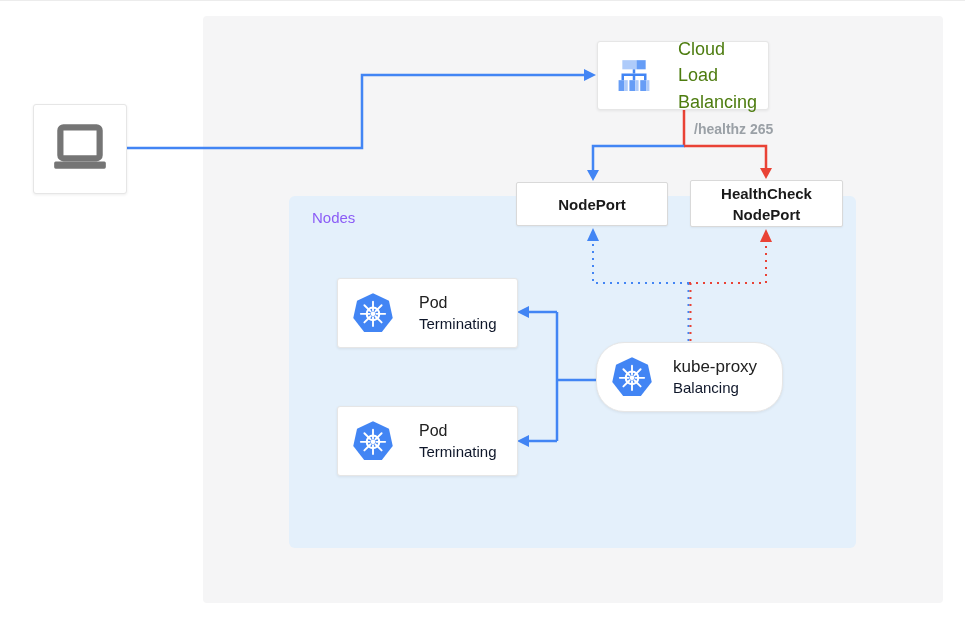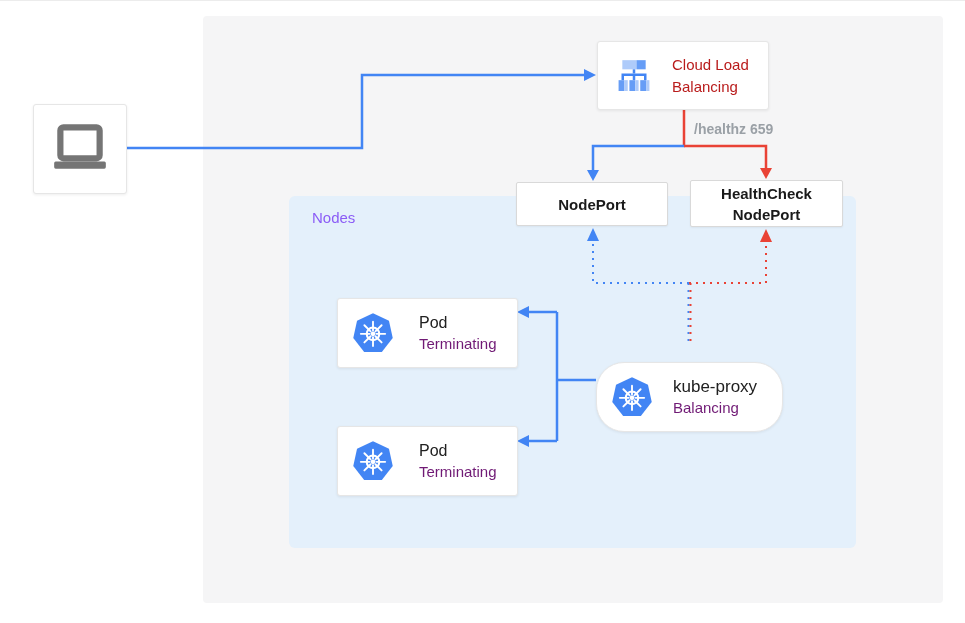--- a/index.html
+++ b/index.html
@@ -27,42 +27,42 @@
     font-size: 15px; color: #8b5cf6;
   }
   .card {
     position: absolute; background: #ffffff;
     border: 1px solid #e6e6e6; border-radius: 3px;
     box-shadow: 0 1px 3px rgba(0,0,0,0.07);
     display: flex; align-items: center;
   }
   .client-card { left: 33px; top: 104px; width: 94px; height: 90px; justify-content: center; }
   .clb-card { left: 597px; top: 41px; width: 172px; height: 69px; padding-left: 16px; }
-  .clb-label { margin-left: 18px; width: 86px; font-size: 15px; line-height: 1.45; color: #b91c1c; }
+  .clb-label { margin-left: 24px; width: 86px; font-size: 18px; line-height: 1.45; color: #4d7c0f; }
   .port-box {
     position: absolute; background: #ffffff;
     border: 1px solid #d9d9d9; border-radius: 2px;
     display: flex; align-items: center; justify-content: center;
     font-weight: bold; font-size: 15px; color: #1a1a1a;
     text-align: center; line-height: 1.4;
     box-shadow: 0 1px 2px rgba(0,0,0,0.05);
   }
   .nodeport-box { left: 516px; top: 182px; width: 152px; height: 44px; justify-content: center; }
   .hc-nodeport-box { left: 690px; top: 180px; width: 153px; height: 47px; padding: 0 10px; }
   .healthz-label {
     position: absolute; left: 694px; top: 121px;
     font-size: 14px; font-weight: bold; color: #9aa0a6;
   }
-  .entity-card { width: 181px; height: 70px; padding-left: 14px; margin-top: 20px; }
+  .entity-card { width: 181px; height: 70px; padding-left: 14px; }
   .pod1-card { left: 337px; top: 278px; }
   .pod2-card { left: 337px; top: 406px; }
   .kproxy-card { left: 596px; top: 342px; width: 187px; border-radius: 28px; }
   .entity-text { margin-left: 25px; }
   .entity-title { font-size: 16px; color: #212121; line-height: 1.3; }
-  .entity-sub { font-size: 15px; color: #701a75; line-height: 1.3; }
+  .entity-sub { font-size: 15px; color: #0f172a; line-height: 1.3; }
   .kproxy-card .entity-text { margin-left: 20px; }
   .kproxy-card .entity-title { font-size: 17px; }
   .icon-k8s { width: 42px; height: 42px; flex: 0 0 auto; }
   .icon-clb { width: 40px; height: 40px; flex: 0 0 auto; }
   .icon-laptop { width: 62px; height: 52px; }
   svg.connectors {
     position: absolute; left: 0; top: 0; width: 965px; height: 623px;
     pointer-events: none;
   }
 </style>
@@ -123,21 +123,21 @@
     <rect x="5.5" y="29" width="7" height="13" fill="#669df6"></rect>
     <rect x="12.5" y="29" width="4" height="13" fill="#aecbfa"></rect>
     <rect x="18.5" y="29" width="7" height="13" fill="#669df6"></rect>
     <rect x="25.5" y="29" width="4" height="13" fill="#aecbfa"></rect>
     <rect x="31.5" y="29" width="7" height="13" fill="#669df6"></rect>
     <rect x="38.5" y="29" width="4" height="13" fill="#aecbfa"></rect>
   </svg>
   <div class="clb-label">Cloud Load Balancing</div>
 </div>
 
-<div class="healthz-label">/healthz 659</div>
+<div class="healthz-label">/healthz 265</div>
 
 <div class="port-box nodeport-box">
   <span>NodePort</span>
 </div>
 
 <div class="port-box hc-nodeport-box">
   <span>HealthCheck NodePort</span>
 </div>
 
 <div class="card entity-card pod1-card">

